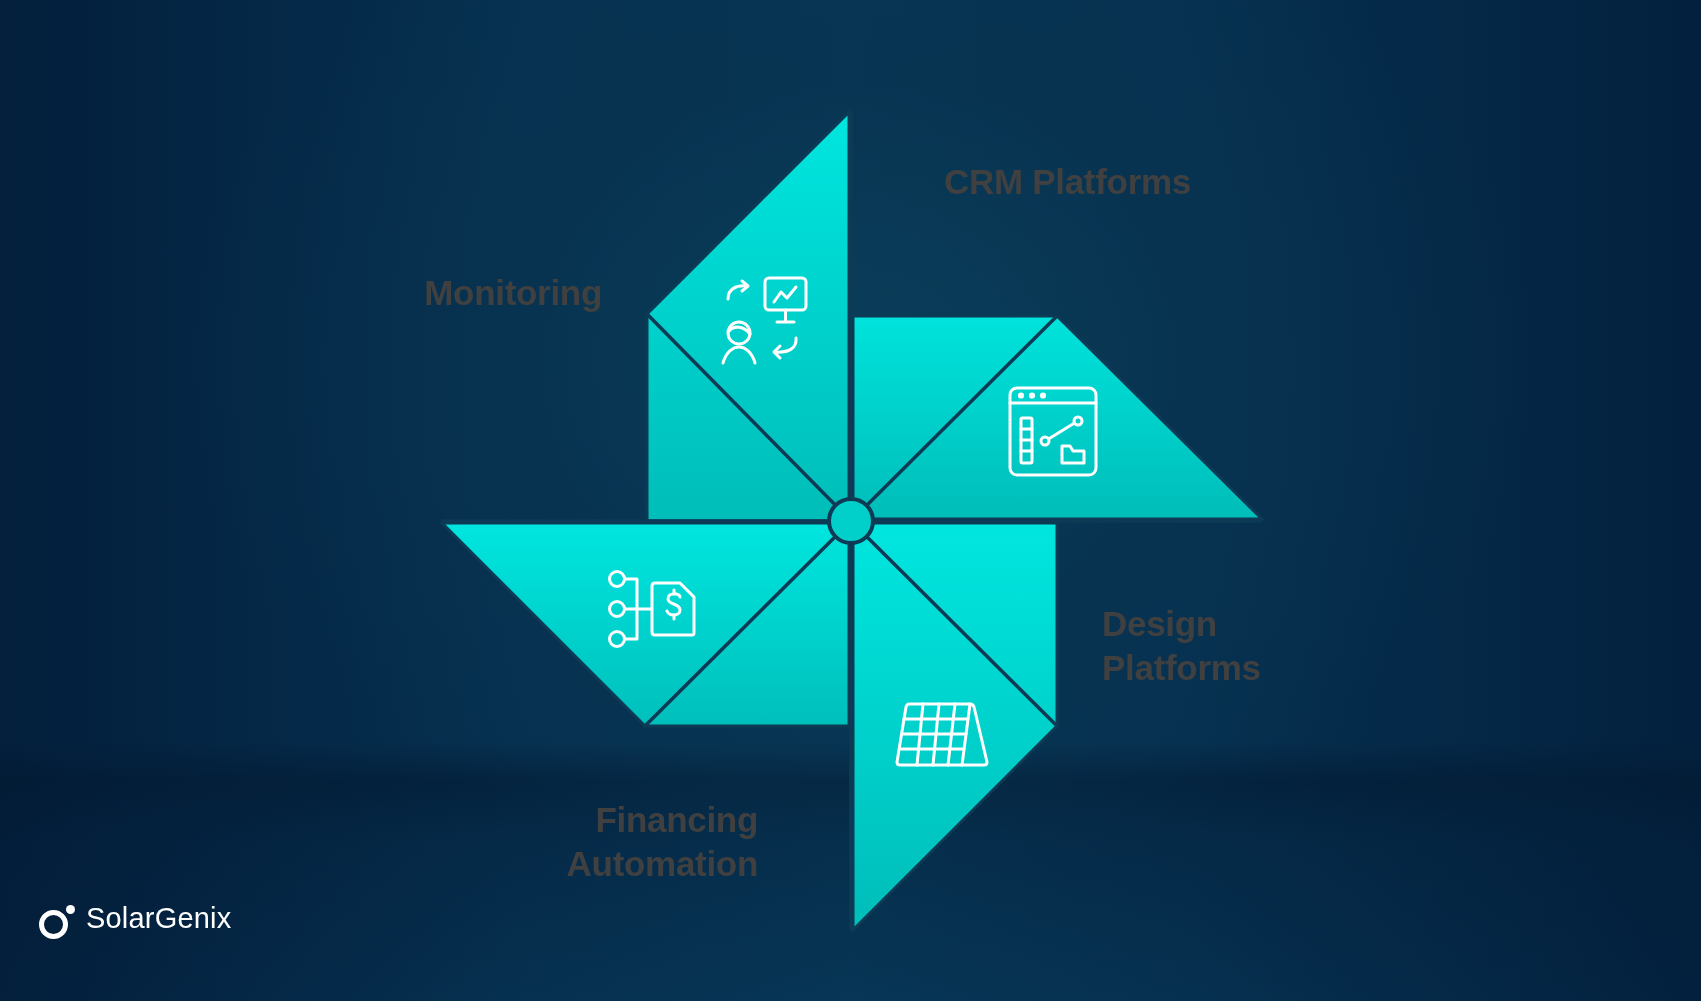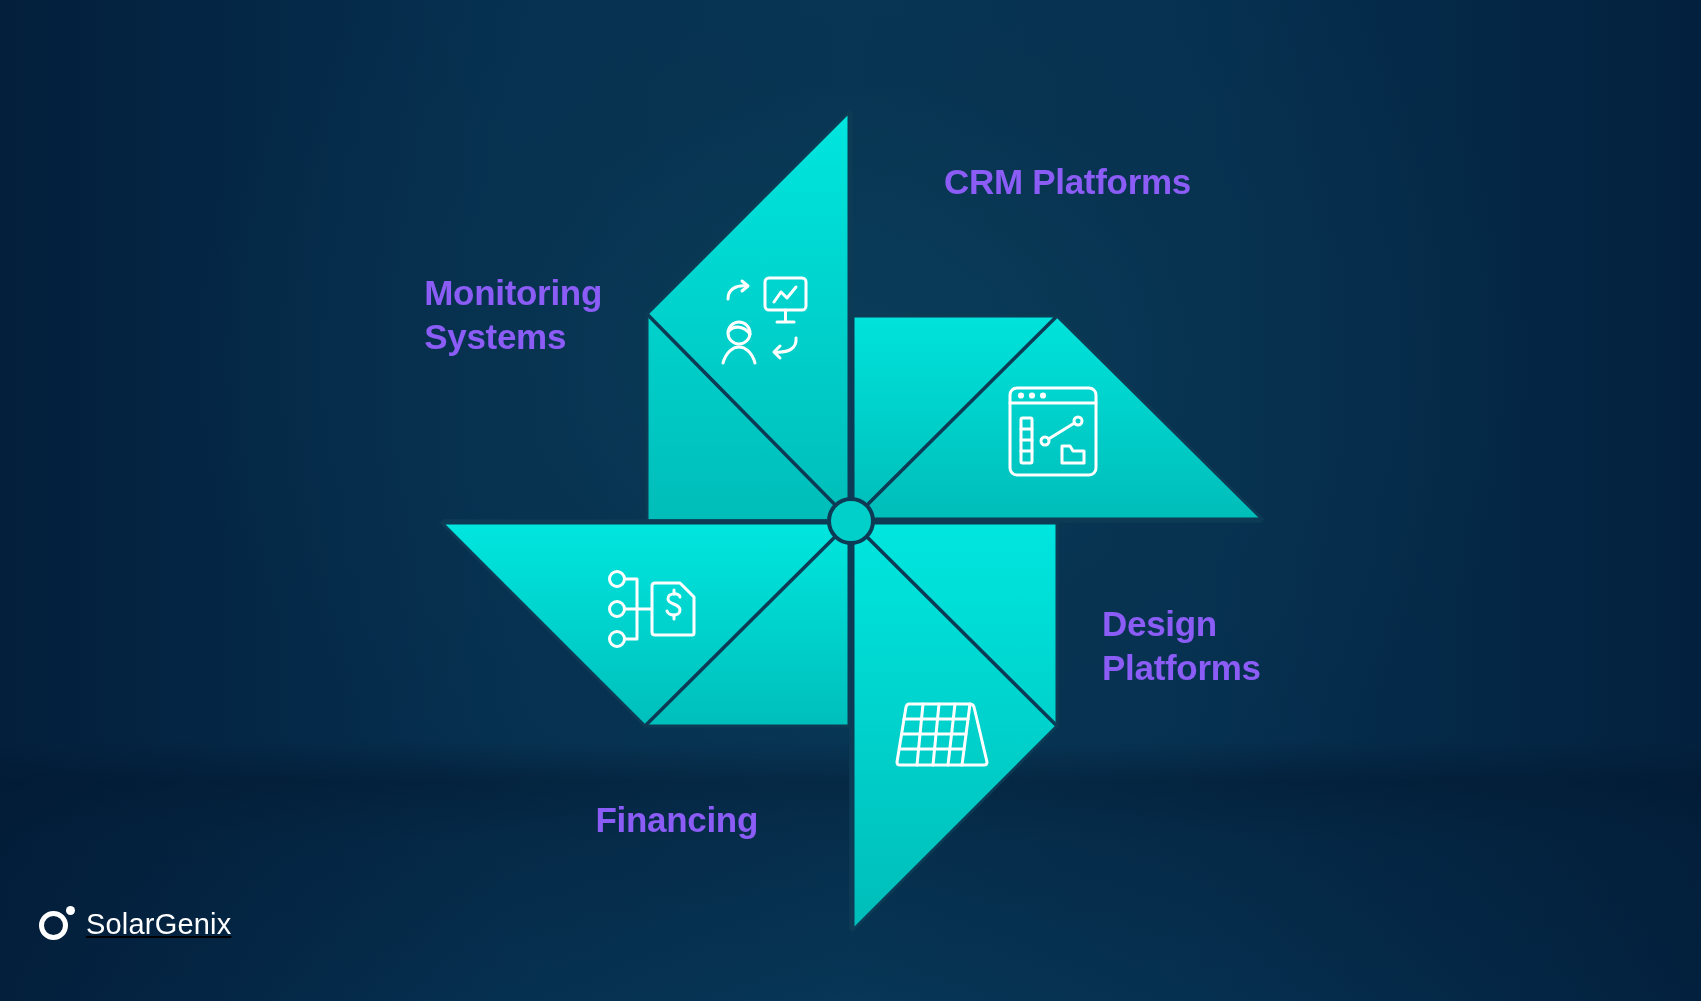--- a/index.html
+++ b/index.html
@@ -22,44 +22,43 @@
     left: 0; top: 0;
     width: 1701px; height: 1001px;
   }
   svg.pinwheel {
     position: absolute;
     left: 0; top: 0;
     width: 1701px; height: 1001px;
   }
   .label {
     position: absolute;
-    color: #8b5cf6;
+    color: #404040;
     font-weight: 700;
     font-size: 35px;
     line-height: 44px;
     letter-spacing: -0.3px;
     white-space: nowrap;
   }
   .label .line { display: block; }
-  .label.right { }
+  .label.right { text-align: right; }
   .label.left { text-align: left; }
 
   .lbl-monitoring { right: calc(1701px - 602px); top: 271px; }
   .lbl-crm { left: 944px; top: 160px; }
   .lbl-design { left: 1102px; top: 602px; }
   .lbl-financing { right: calc(1701px - 758px); top: 798px; }
 
   .logo {
     position: absolute;
     left: 36px;
     top: 900px;
     height: 46px;
     display: flex;
-    align-items: center;
-    text-decoration: underline;
+    align-items: flex-start;
   }
   .logo-mark {
     position: relative;
     width: 44px;
     height: 44px;
   }
   .logo-ring {
     position: absolute;
     left: 3px; top: 10px;
     width: 19px; height: 19px;
@@ -185,34 +184,34 @@
       <line x1="902" y1="734" x2="966" y2="734"></line>
       <line x1="900" y1="749" x2="964" y2="749"></line>
       <line x1="923" y1="704" x2="917" y2="765"></line>
       <line x1="939" y1="704" x2="933" y2="765"></line>
       <line x1="955" y1="704" x2="948" y2="765"></line>
     </g>
   </svg>
 
   <div class="label right lbl-monitoring">
     <span class="line">Monitoring</span>
-    <span class="line">Systems</span>
   </div>
 
   <div class="label left lbl-crm">
     <span class="line">CRM Platforms</span>
   </div>
 
   <div class="label left lbl-design">
     <span class="line">Design</span>
     <span class="line">Platforms</span>
   </div>
 
   <div class="label right lbl-financing">
     <span class="line">Financing</span>
+    <span class="line">Automation</span>
   </div>
 
   <div class="logo">
     <div class="logo-mark">
       <div class="logo-ring"></div>
       <div class="logo-dot"></div>
     </div>
     <span class="logo-text">SolarGenix</span>
   </div>
 </div>

